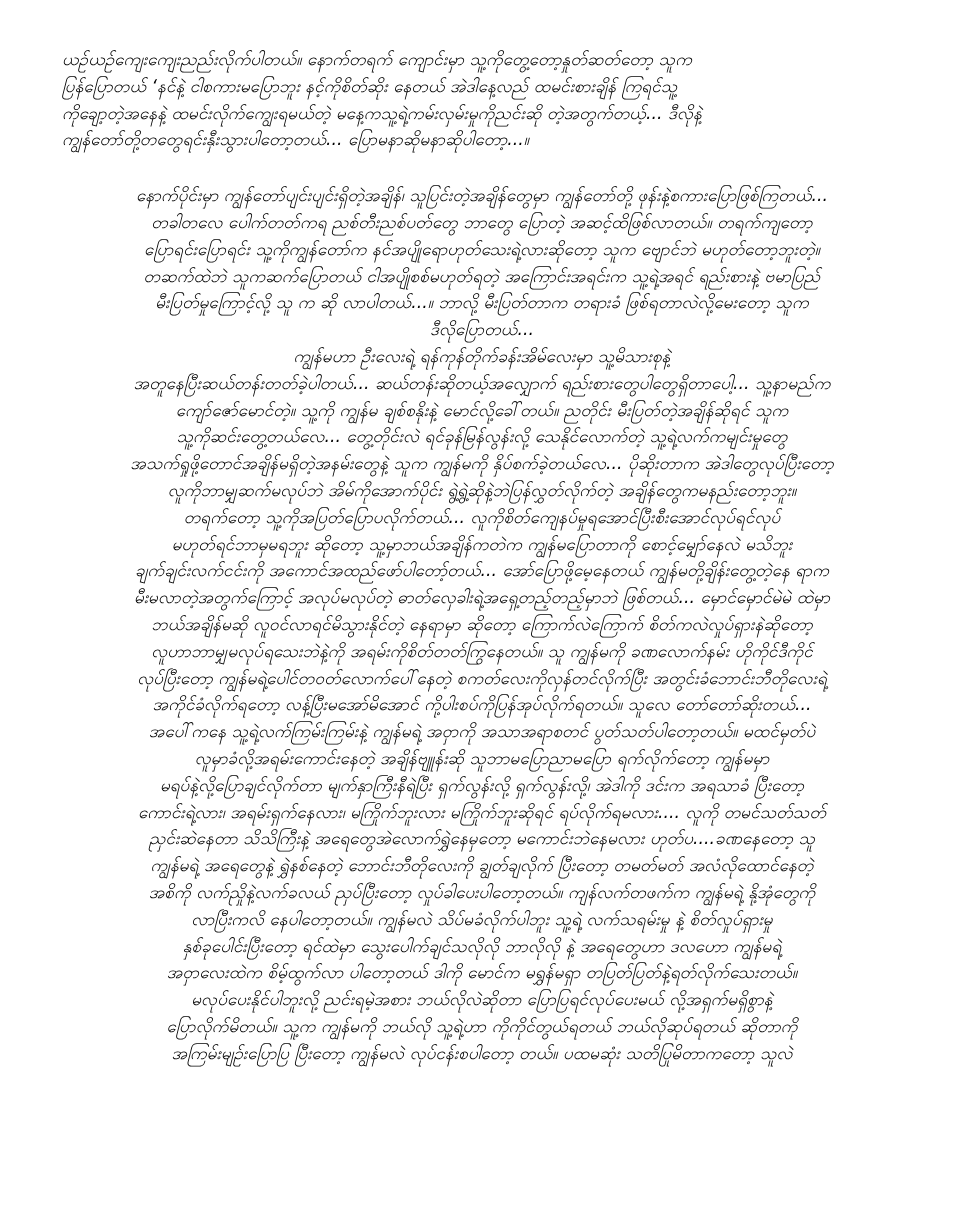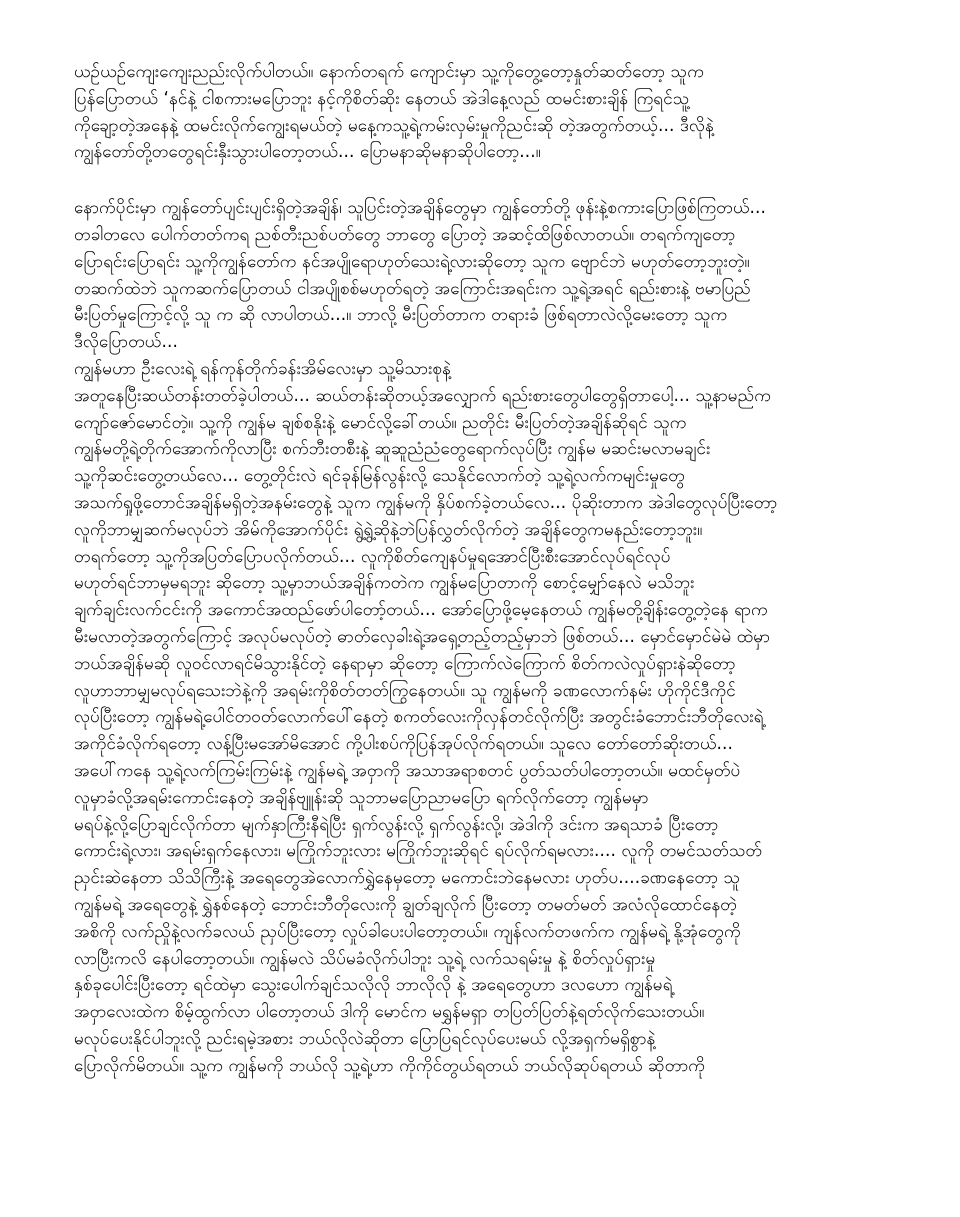--- a/index.html
+++ b/index.html
@@ -12,25 +12,27 @@
     width: 960px;
     height: 1217px;
     background: #ffffff;
     box-sizing: border-box;
     padding: 46px 58px 0 62px;
     font-family: "DejaVu Sans", sans-serif;
     color: #000000;
     overflow: hidden;
   }
   .paragraph {
-    margin: 12px;
+    margin: 0;
     padding: 0;
+    font-style: italic;
   }
   .paragraph + .paragraph {
     margin-top: 29px;
+    text-align: center;
   }
   .line {
     height: 26.8px;
     line-height: 26.8px;
     font-size: 17px;
     white-space: nowrap;
     color: #000000;
     letter-spacing: 0.1px;
   }
 </style>
@@ -49,21 +51,20 @@
   <div class="paragraph">
     <div class="line">နောက်ပိုင်းမှာ ကျွန်တော်ပျင်းပျင်းရှိတဲ့အချိန်၊ သူပြင်းတဲ့အချိန်တွေမှာ ကျွန်တော်တို့ ဖုန်းနဲ့စကားပြောဖြစ်ကြတယ်...</div>
     <div class="line">တခါတလေ ပေါက်တတ်ကရ ညစ်တီးညစ်ပတ်တွေ ဘာတွေ ပြောတဲ့ အဆင့်ထိဖြစ်လာတယ်။ တရက်ကျတော့</div>
     <div class="line">ပြောရင်းပြောရင်း သူ့ကိုကျွန်တော်က နင်အပျိုရောဟုတ်သေးရဲ့လားဆိုတော့ သူက ဗျောင်ဘဲ မဟုတ်တော့ဘူးတဲ့။</div>
     <div class="line">တဆက်ထဲဘဲ သူကဆက်ပြောတယ် ငါအပျိုစစ်မဟုတ်ရတဲ့ အကြောင်းအရင်းက သူ့ရဲ့အရင် ရည်းစားနဲ့ ဗမာပြည်</div>
     <div class="line">မီးပြတ်မှုကြောင့်လို့ သူ က ဆို လာပါတယ်...။ ဘာလို့ မီးပြတ်တာက တရားခံ ဖြစ်ရတာလဲလို့မေးတော့ သူက</div>
     <div class="line">ဒီလိုပြောတယ်...</div>
     <div class="line">ကျွန်မဟာ ဦးလေးရဲ့ ရန်ကုန်တိုက်ခန်းအိမ်လေးမှာ သူ့မိသားစုနဲ့</div>
     <div class="line">အတူနေပြီးဆယ်တန်းတတ်ခဲ့ပါတယ်...  ဆယ်တန်းဆိုတယ့်အလျှောက် ရည်းစားတွေပါတွေရှိတာပေါ့... သူ့နာမည်က</div>
     <div class="line">ကျော်ဇော်မောင်တဲ့။ သူ့ကို ကျွန်မ ချစ်စနိုးနဲ့ မောင်လို့ခေါ်တယ်။ ညတိုင်း မီးပြတ်တဲ့အချိန်ဆိုရင် သူက</div>
-    <div class="line">ကျွန်မတို့ရဲ့တိုက်အောက်ကိုလာပြီး စက်ဘီးတစီးနဲ့ ဆူဆူညံညံတွေရောက်လုပ်ပြီး ကျွန်မ မဆင်းမလာမချင်း</div>
     <div class="line">သူ့ကိုဆင်းတွေ့တယ်လေ... တွေ့တိုင်းလဲ ရင်ခုန်မြန်လွန်းလို့ သေနိုင်လောက်တဲ့ သူ့ရဲ့လက်ကမျင်းမှုတွေ</div>
     <div class="line">အသက်ရှုဖို့တောင်အချိန်မရှိတဲ့အနမ်းတွေနဲ့ သူက ကျွန်မကို နှိပ်စက်ခဲ့တယ်လေ... ပိုဆိုးတာက အဲဒါတွေလုပ်ပြီးတော့</div>
     <div class="line">လူကိုဘာမျှဆက်မလုပ်ဘဲ အိမ်ကိုအောက်ပိုင်း ရွဲ့ရွဲ့ဆိုနဲ့ဘဲပြန်လွှတ်လိုက်တဲ့ အချိန်တွေကမနည်းတော့ဘူး။</div>
     <div class="line">တရက်တော့ သူ့ကိုအပြတ်ပြောပလိုက်တယ်... လူကိုစိတ်ကျေနပ်မှုရအောင်ပြီးစီးအောင်လုပ်ရင်လုပ်</div>
     <div class="line">မဟုတ်ရင်ဘာမှမရဘူး ဆိုတော့ သူ့မှာဘယ်အချိန်ကတဲက ကျွန်မပြောတာကို စောင့်မျှော်နေလဲ မသိဘူး</div>
     <div class="line">ချက်ချင်းလက်ငင်းကို အကောင်အထည်ဖော်ပါတော့်တယ်... အော်ပြောဖို့မေ့နေတယ် ကျွန်မတို့ချိန်းတွေ့တဲ့နေ ရာက</div>
     <div class="line">မီးမလာတဲ့အတွက်ကြောင့် အလုပ်မလုပ်တဲ့ ဓာတ်လှေခါးရဲ့အရှေ့တည့်တည့်မှာဘဲ ဖြစ်တယ်... မှောင်မှောင်မဲမဲ ထဲမှာ</div>
     <div class="line">ဘယ်အချိန်မဆို လူဝင်လာရင်မိသွားနိုင်တဲ့ နေရာမှာ ဆိုတော့ ကြောက်လဲကြောက် စိတ်ကလဲလှုပ်ရှားနဲဆိုတော့</div>
     <div class="line">လူဟာဘာမျှမလုပ်ရသေးဘဲနဲ့ကို အရမ်းကိုစိတ်တတ်ကြွနေတယ်။ သူ ကျွန်မကို ခဏလောက်နမ်း ဟိုကိုင်ဒီကိုင်</div>
     <div class="line">လုပ်ပြီးတော့ ကျွန်မရဲ့ပေါင်တဝတ်လောက်ပေါ်နေတဲ့ စကတ်လေးကိုလှန်တင်လိုက်ပြီး အတွင်းခံဘောင်းဘီတိုလေးရဲ့</div>
@@ -73,15 +74,16 @@
     <div class="line">မရပ်နဲ့လို့ပြောချင်လိုက်တာ မျက်နှာကြီးနီရဲပြီး ရှက်လွန်းလို့ ရှက်လွန်းလို့၊ အဲဒါကို ဒင်းက အရသာခံ ပြီးတော့</div>
     <div class="line">ကောင်းရဲ့လား၊ အရမ်းရှက်နေလား၊ မကြိုက်ဘူးလား မကြိုက်ဘူးဆိုရင် ရပ်လိုက်ရမလား.... လူကို တမင်သတ်သတ်</div>
     <div class="line">ညှင်းဆဲနေတာ သိသိကြီးနဲ့ အရေတွေအဲလောက်ရွှဲနေမှတော့ မကောင်းဘဲနေမလား ဟုတ်ပ....ခဏနေတော့ သူ</div>
     <div class="line">ကျွန်မရဲ့ အရေတွေနဲ့ ရွှဲနစ်နေတဲ့ ဘောင်းဘီတိုလေးကို ချွတ်ချလိုက် ပြီးတော့ တမတ်မတ် အလံလိုထောင်နေတဲ့</div>
     <div class="line">အစိကို လက်ညှိုနဲ့လက်ခလယ် ညှပ်ပြီးတော့ လှုပ်ခါပေးပါတော့တယ်။ ကျန်လက်တဖက်က ကျွန်မရဲ့ နို့အုံတွေကို</div>
     <div class="line">လာပြီးကလိ နေပါတော့တယ်။ ကျွန်မလဲ သိပ်မခံလိုက်ပါဘူး သူ့ရဲ့ လက်သရမ်းမှု နဲ့ စိတ်လှုပ်ရှားမှု</div>
     <div class="line">နှစ်ခုပေါင်းပြီးတော့ ရင်ထဲမှာ သွေးပေါက်ချင်သလိုလို ဘာလိုလို နဲ့ အရေတွေဟာ ဒလဟော ကျွန်မရဲ့</div>
     <div class="line">အဝှာလေးထဲက စိမ့်ထွက်လာ ပါတော့တယ် ဒါကို မောင်က မရွှန်မရှာ တပြတ်ပြတ်နဲ့ရတ်လိုက်သေးတယ်။</div>
     <div class="line">မလုပ်ပေးနိုင်ပါဘူးလို့ ညင်းရမဲ့အစား ဘယ်လိုလဲဆိုတာ ပြောပြရင်လုပ်ပေးမယ် လို့အရှက်မရှိစွာနဲ့</div>
     <div class="line">ပြောလိုက်မိတယ်။ သူ့က ကျွန်မကို ဘယ်လို သူ့ရဲ့ဟာ ကိုကိုင်တွယ်ရတယ် ဘယ်လိုဆုပ်ရတယ် ဆိုတာကို</div>
+    <div class="line">အကြမ်းမျဉ်းပြောပြ ပြီးတော့ ကျွန်မလဲ လုပ်ငန်းစပါတော့ တယ်။ ပထမဆုံး သတိပြုမိတာကတော့ သူလဲ</div>
   </div>
 
 </div>
 
 </body></html>

